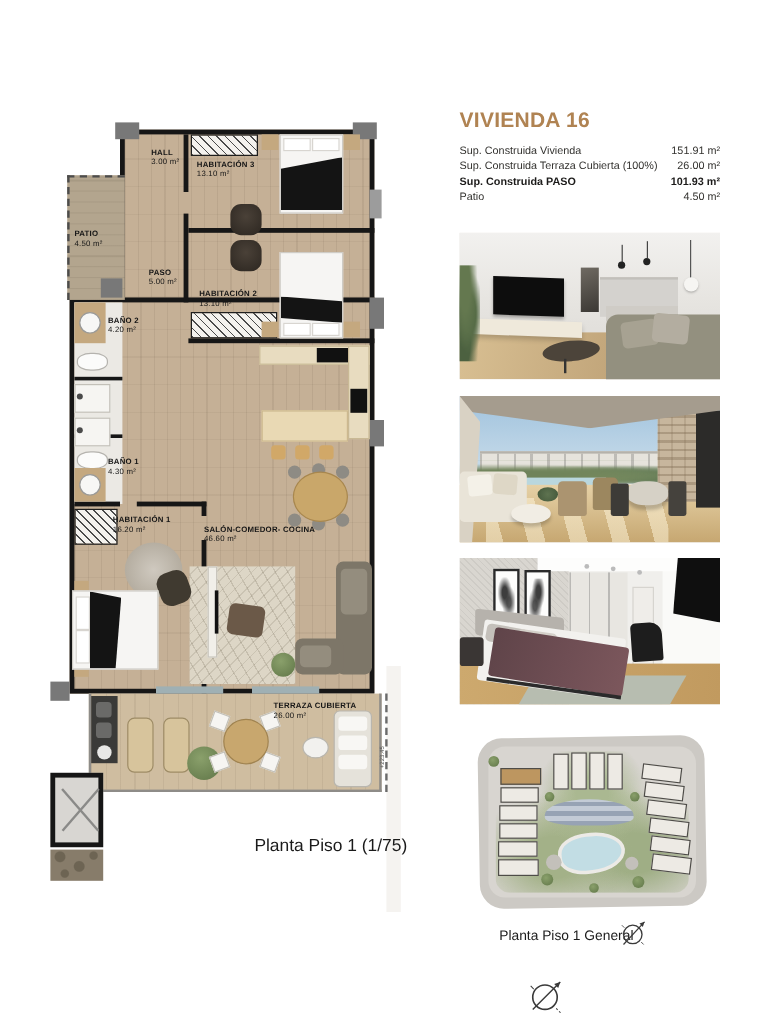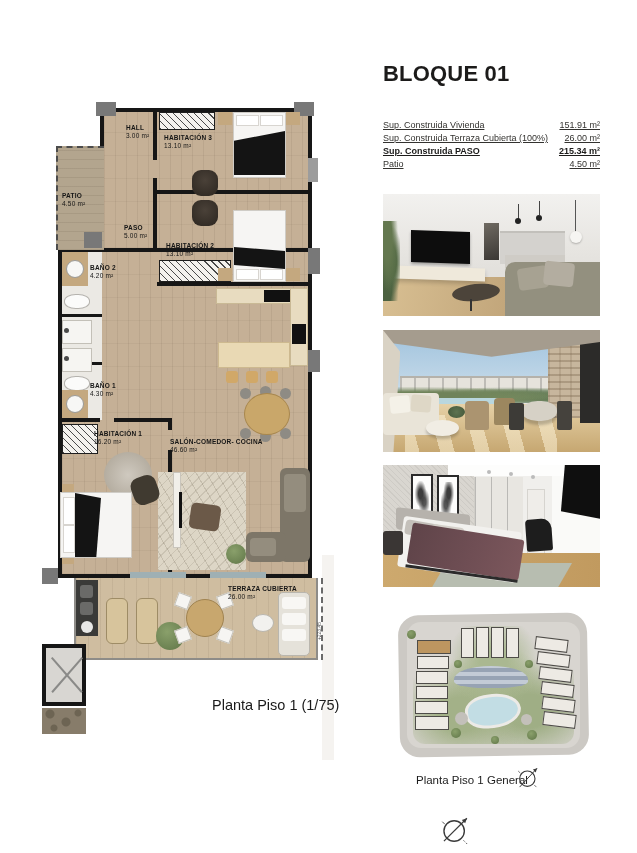--- a/index.html
+++ b/index.html
@@ -11,21 +11,21 @@
   .twood{background:#cfbda0;background-image:repeating-linear-gradient(90deg,rgba(60,45,30,.07) 0 1px,transparent 1px 12px);}
   .pwood{background:#b3a58e;background-image:repeating-linear-gradient(0deg,rgba(50,40,25,.09) 0 1px,transparent 1px 9px);}
   .hatch{background:repeating-linear-gradient(45deg,#4a4a4a 0 1px,#f4f2ee 1px 5px);border:1px solid #1e1e1e;box-sizing:border-box;}
   .gray{background:#787878;}
   .lbl{font-size:6.5px;line-height:1.25;color:#161616;letter-spacing:.2px;white-space:nowrap;z-index:30;}
   .lbl .nm{font-weight:700;display:block;}
   .lbl .ar{font-weight:400;display:block;}
   .whitebox{background:#f6f5f2;border:1px solid #c3c0b8;box-sizing:border-box;}
   .tanbox{background:#c4a87f;}
   .photo{left:383px;width:217px;height:122px;overflow:hidden;background:#e8e6e2;}
-  .hdr-row{display:flex;justify-content:space-between;font-size:9px;line-height:13px;color:#33322f;text-decoration:underline;}
+  .hdr-row{display:flex;justify-content:space-between;font-size:9px;line-height:13px;color:#33322f;}
   .hdr-row.bold{font-weight:700;color:#1c1b1a;}
   .sb-bar{display:flex;height:5px;border-bottom:1.5px solid #1c1c1c;width:150px;}
   .sb-seg{width:30px;height:2.5px;background:#1c1c1c;}
   .sb-seg.up{margin-top:0;}
   .sb-seg.dn{margin-top:3px;background:#1c1c1c;}
   .sb-nums{display:flex;justify-content:space-between;width:156px;margin-left:-3px;font-size:7px;color:#1c1c1c;margin-top:2px;}
   .bld{background:#edeae4;border:1px solid #4e4c48;box-sizing:border-box;}
   .tree{border-radius:50%;background:radial-gradient(circle at 40% 35%,#8aa06b,#5f7547);}
 </style>
 </head>
@@ -205,33 +205,33 @@
         <span class="ar">46.60 m²</span>
       </div>
     <div class="a lbl" style="left:188px;top:485px;">
         <span class="nm">TERRAZA CUBIERTA</span>
         <span class="ar">26.00 m²</span>
       </div>
   </div>
 
   <div class="a" style="left:212px;top:697px;font-size:14.5px;color:#1a1a1a;">Planta Piso 1 (1/75)</div>
 
-  <div class="a" style="left:383px;top:61px;font-size:22px;font-weight:800;color:#1c1b1a;letter-spacing:.2px;">BLOQUE 01</div>
+  <div class="a" style="left:383px;top:90px;font-size:17.5px;font-weight:700;color:#b08352;letter-spacing:.2px;">VIVIENDA 16</div>
   <div class="a" style="left:383px;top:119px;width:217px;">
     <div class="hdr-row">
         <span>Sup. Construida Vivienda</span>
         <span>151.91 m²</span>
       </div>
     <div class="hdr-row">
         <span>Sup. Construida Terraza Cubierta (100%)</span>
         <span>26.00 m²</span>
       </div>
     <div class="hdr-row bold">
         <span>Sup. Construida PASO</span>
-        <span>215.34 m²</span>
+        <span>101.93 m²</span>
       </div>
     <div class="hdr-row">
         <span>Patio</span>
         <span>4.50 m²</span>
       </div>
   </div>
 
   <div class="a photo" style="top:194px;">
     <div class="a" style="left:0;top:0;width:100%;height:100%;background:linear-gradient(#f2f1ef 0%,#e7e5e1 45%,#e2e0dc 65%);"></div>
     <div class="a" style="left:0;top:68%;width:100%;height:32%;background:linear-gradient(100deg,#d8bf92,#b2946a);"></div>

